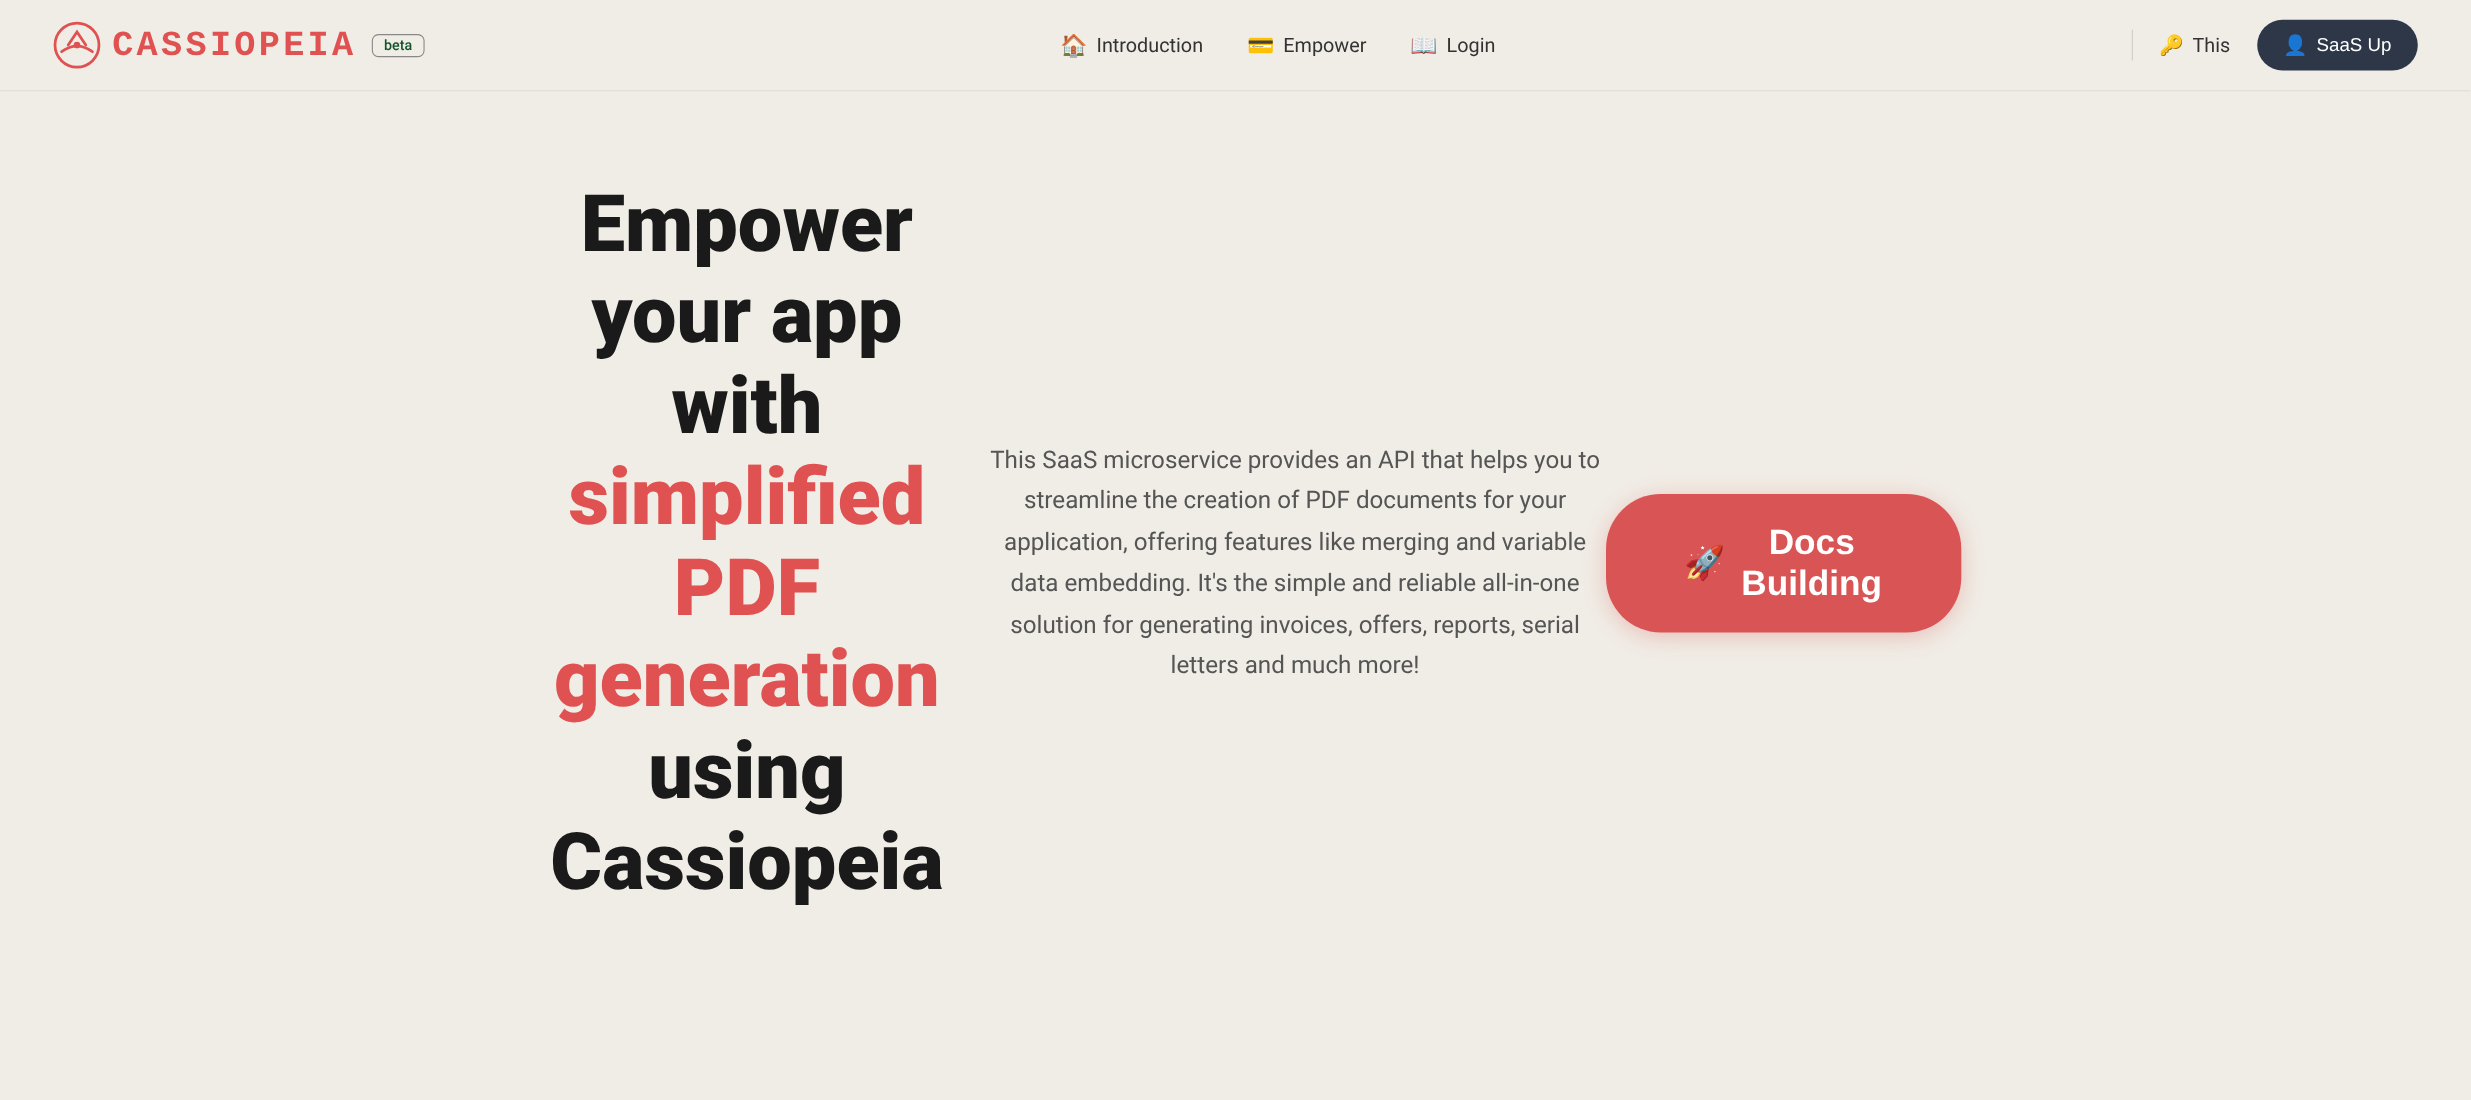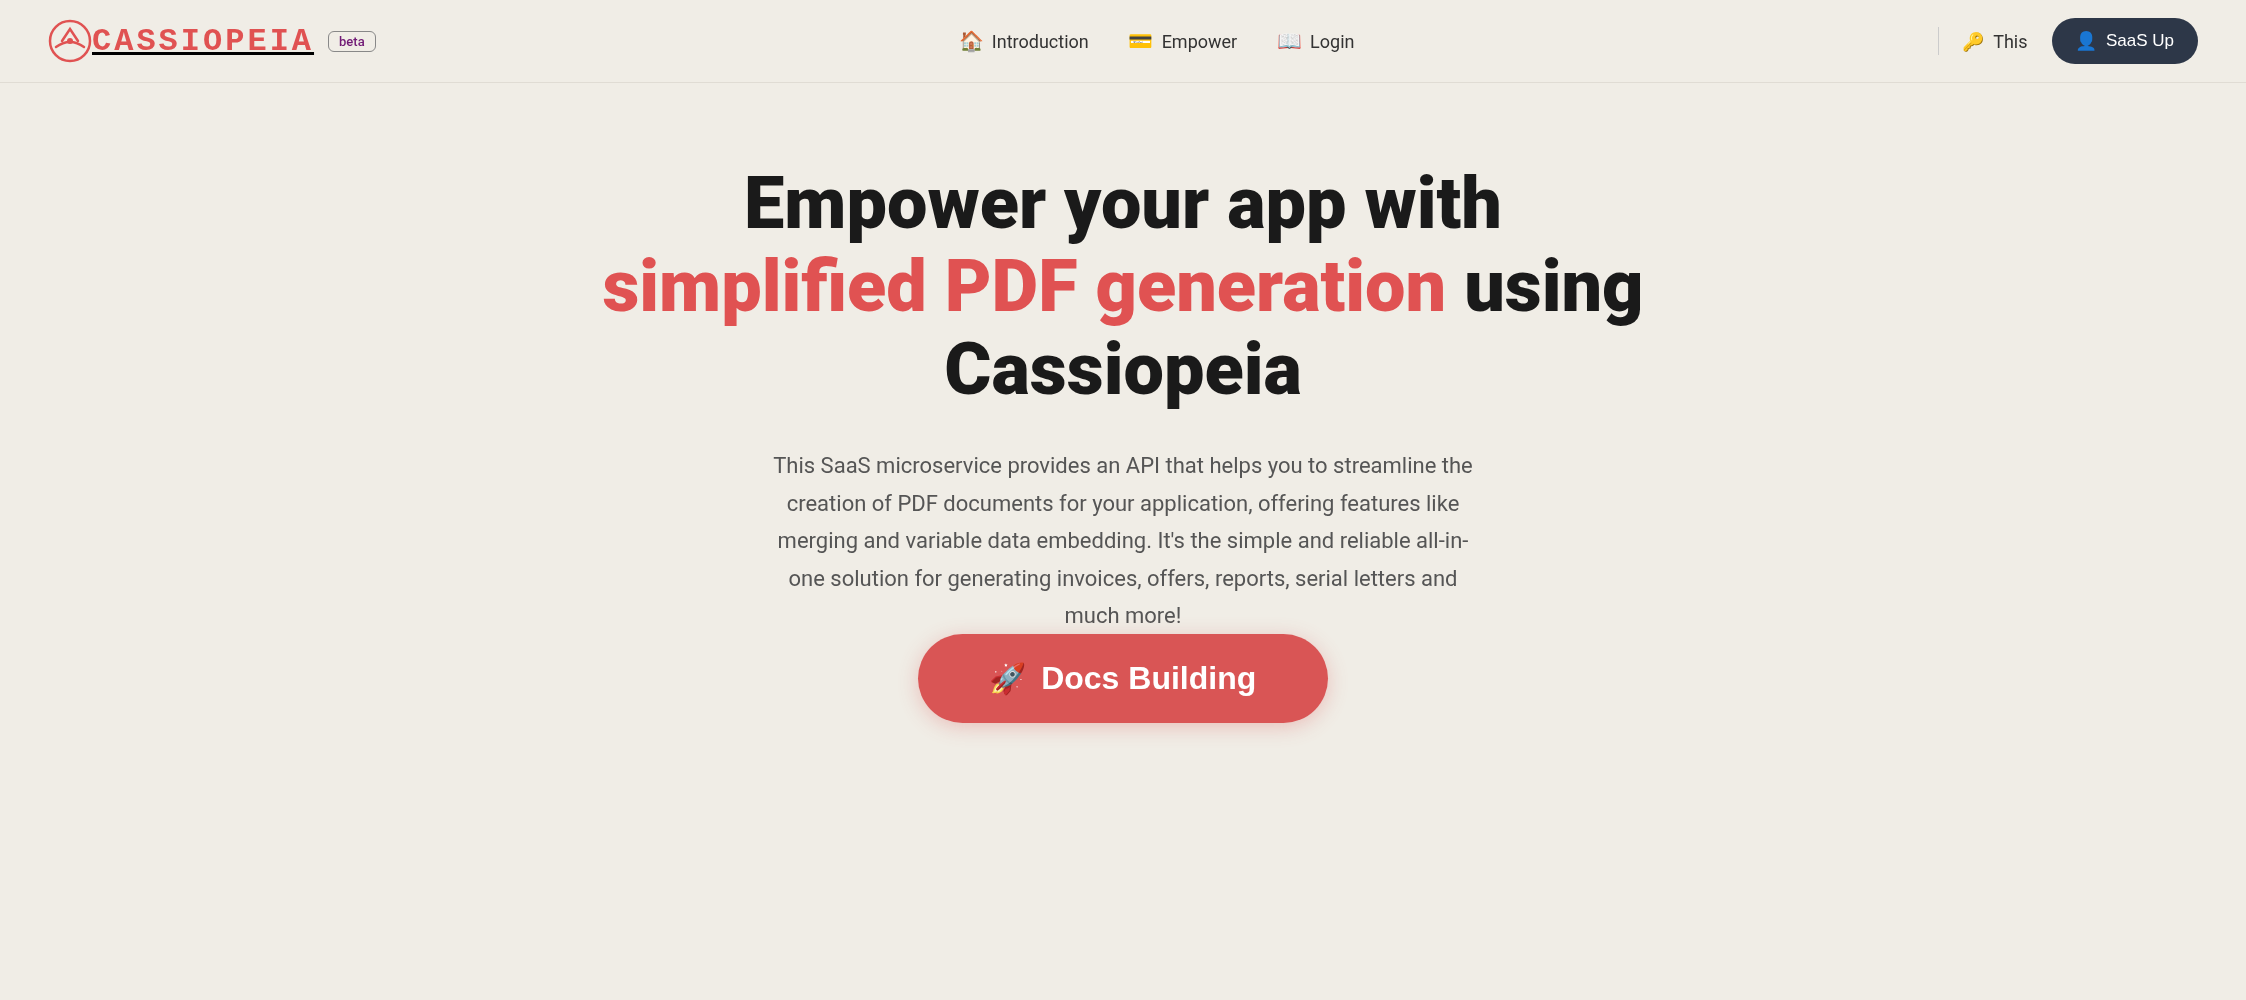--- a/index.html
+++ b/index.html
@@ -26,21 +26,21 @@
 
     .nav-left {
       display: flex;
       align-items: center;
       gap: 14px;
     }
 
     .logo-container {
       display: flex;
       align-items: center;
-      text-decoration: underline;
+      gap: 10px;
     }
 
     .logo-icon {
       width: 44px;
       height: 44px;
     }
 
     .logo-text {
       font-size: 32px;
       font-weight: 800;
@@ -48,21 +48,21 @@
       letter-spacing: 3px;
       text-transform: uppercase;
       font-family: 'Courier New', monospace;
     }
 
     .beta-badge {
       border: 1.5px solid #888;
       border-radius: 6px;
       padding: 2px 10px;
       font-size: 13px;
-      color: #701a75;
+      color: #14532d;
       font-weight: 500;
     }
 
     .nav-center {
       display: flex;
       align-items: center;
       gap: 40px;
     }
 
     .nav-link {
@@ -112,21 +112,21 @@
 
     .nav-divider {
       width: 1px;
       height: 28px;
       background-color: #ccc;
     }
 
     
     .hero {
       display: flex;
-      flex-direction: column;
+      flex-direction: row;
       align-items: center;
       justify-content: center;
       padding: 80px 40px 60px;
       text-align: center;
       max-width: 1400px;
       margin: 0 auto;
     }
 
     .hero-title {
       font-size: 72px;

